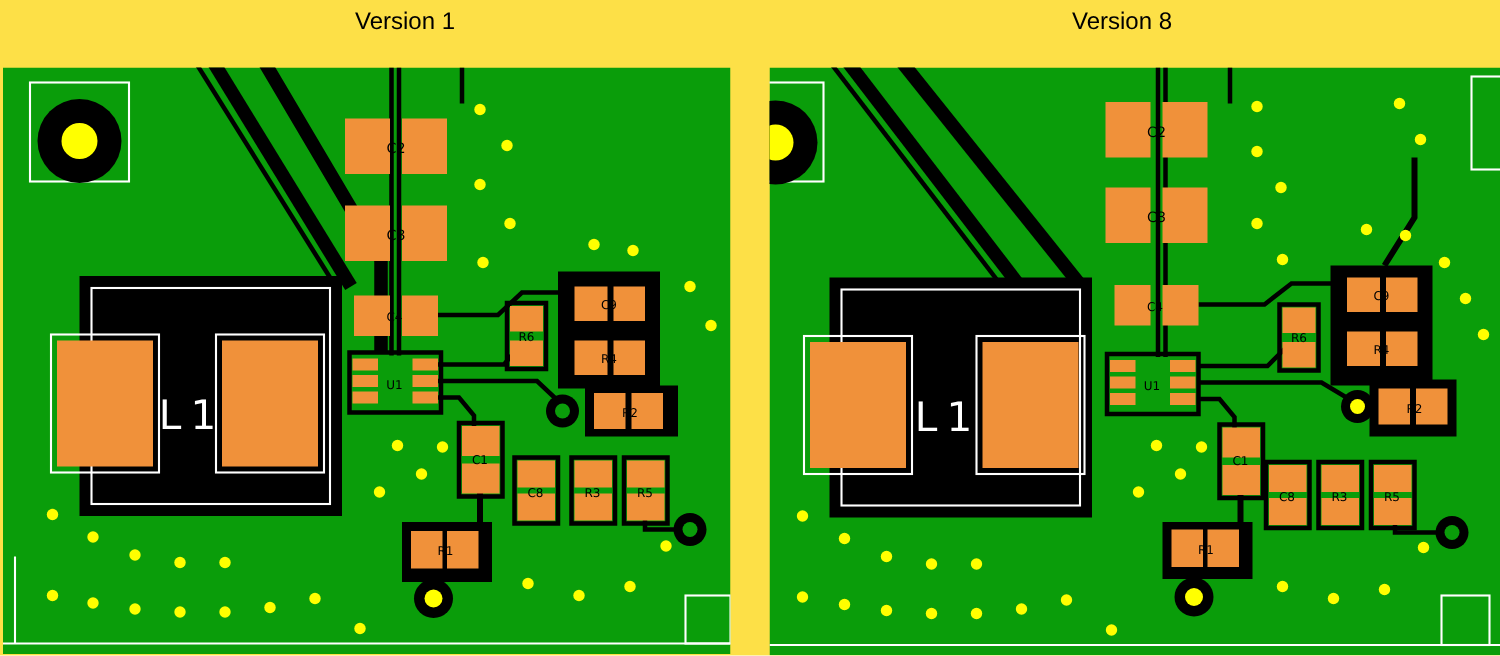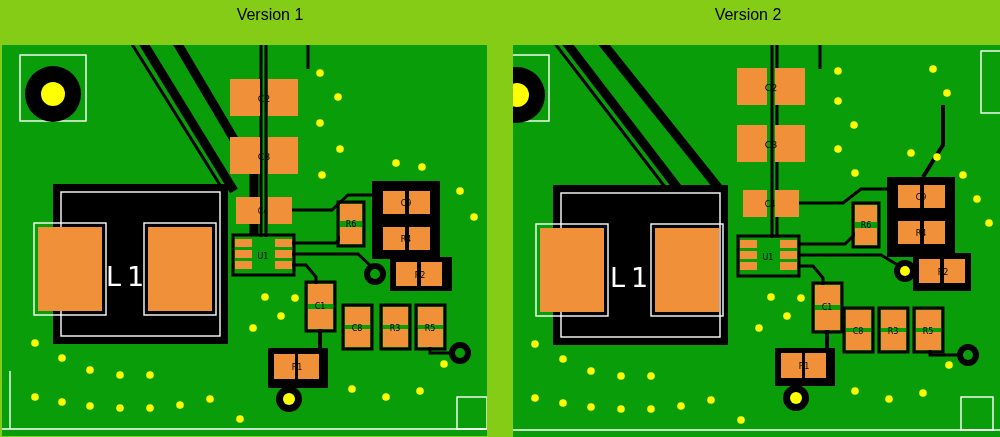--- a/index.html
+++ b/index.html
@@ -1,16 +1,16 @@
 <!DOCTYPE html>
 <html><head>
 <meta charset="utf-8">
 <style>
   html,body{margin:0;padding:0;background:#ffffff;}
-  .page{position:relative;width:1000px;height:437px;background:#84cc16;overflow:hidden;
+  .page{position:relative;width:1000px;height:437px;background:#fde047;overflow:hidden;
         font-family:"Liberation Sans",sans-serif;}
   .panel-title{position:absolute;top:6px;width:200px;text-align:center;
                font-size:16px;color:#000;}
   .title-left{left:170px;}
   .title-right{left:648px;}
   .panel{position:absolute;top:45px;}
   .panel-left{left:2px;}
   .panel-right{left:513px;}
 
   
@@ -25,21 +25,21 @@
   .lbl-sm{font-family:"DejaVu Sans",sans-serif;font-size:8px;fill:#000;text-anchor:middle;}
   .lbl-big{font-family:"DejaVu Sans",sans-serif;font-size:27px;fill:#ffffff;
            text-anchor:middle;letter-spacing:6px;}
 </style>
 </head>
 <body>
 
 <div class="page">
 
   <div class="panel-title title-left">Version 1</div>
-  <div class="panel-title title-right">Version 2</div>
+  <div class="panel-title title-right">Version 8</div>
 
   <div class="panel panel-left">
   <svg width="485" height="391" viewBox="0 0 485 391">
     <rect class="board" x="0" y="0" width="485" height="391"></rect>
 
     <g>
       <rect class="wline" x="18" y="10" width="66" height="66"></rect>
       <line class="wline" x1="0" y1="384" x2="485" y2="384"></line>
       <line class="wline" x1="8" y1="326" x2="8" y2="384"></line>
       <rect class="wline" x="455" y="352" width="30" height="32"></rect>

